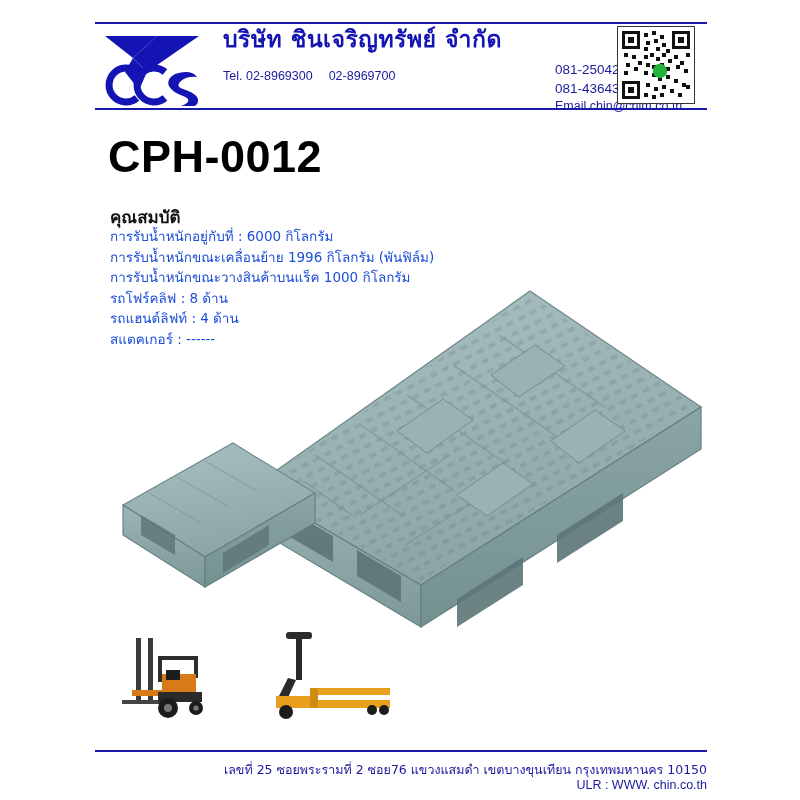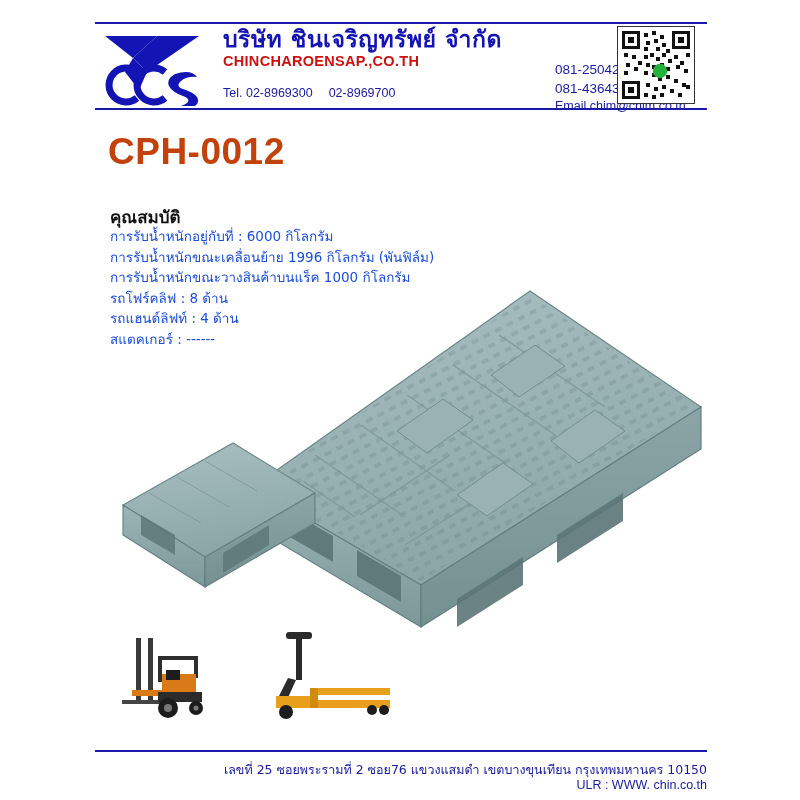--- a/index.html
+++ b/index.html
@@ -111,23 +111,23 @@
     width: 612px;
     height: 2px;
     background: #1a1aa8;
   }
 
   
   .product-code {
     position: absolute;
     left: 108px;
     top: 131px;
-    font-size: 37px;
+    font-size: 45px;
     font-weight: bold;
-    color: #c2410c;
+    color: #000000;
     letter-spacing: 0.5px;
   }
   .product-size {
     position: absolute;
     left: 110px;
     top: 176px;
     font-size: 21px;
     font-weight: bold;
     color: #111111;
   }
@@ -217,30 +217,29 @@
         <g fill="none" stroke="#1414b4" stroke-width="7">
           <path d="M38 44 A17 17 0 1 0 38 70"></path>
           <path d="M66 44 A17 17 0 1 0 66 70"></path>
         </g>
         <path d="M76 46 q16 -5 22 3 q-10 -1 -16 4 q-6 5 2 8 q10 3 14 8 q4 7 -6 11 q-10 3 -22 -2 q12 2 18 -3 q4 -4 -4 -7 q-11 -4 -14 -10 q-3 -7 6 -12 z" fill="#1414b4"></path>
       </svg>
     </div>
 
     <div class="company-block">
       <div class="company-name-th">บริษัท ชินเจริญทรัพย์ จำกัด</div>
-      <div class="company-name-en">CHINCHAROENSAP.,CO.TH</div>
       <div class="company-tel">
         <span>Tel. 02-8969300</span><span class="sp"></span><span>02-8969700</span>
       </div>
     </div>
 
     <div class="contact-block">
       <div class="contact-line">081-2504255</div>
       <div class="contact-line">081-4364398</div>
-      <div class="contact-line email">Email.chim@chim.co.th</div>
+      <div class="contact-line email">Email.chin@chim.co.th</div>
     </div>
 
     <div class="qr-block">
       <svg class="qr-canvas" width="72" height="72" viewBox="0 0 36 36">
         <rect width="36" height="36" fill="#ffffff"></rect>
         <g fill="#111111">
           <rect x="1" y="1" width="9" height="9"></rect>
             <rect x="26" y="1" width="9" height="9"></rect>
             <rect x="1" y="26" width="9" height="9"></rect>
         </g>

